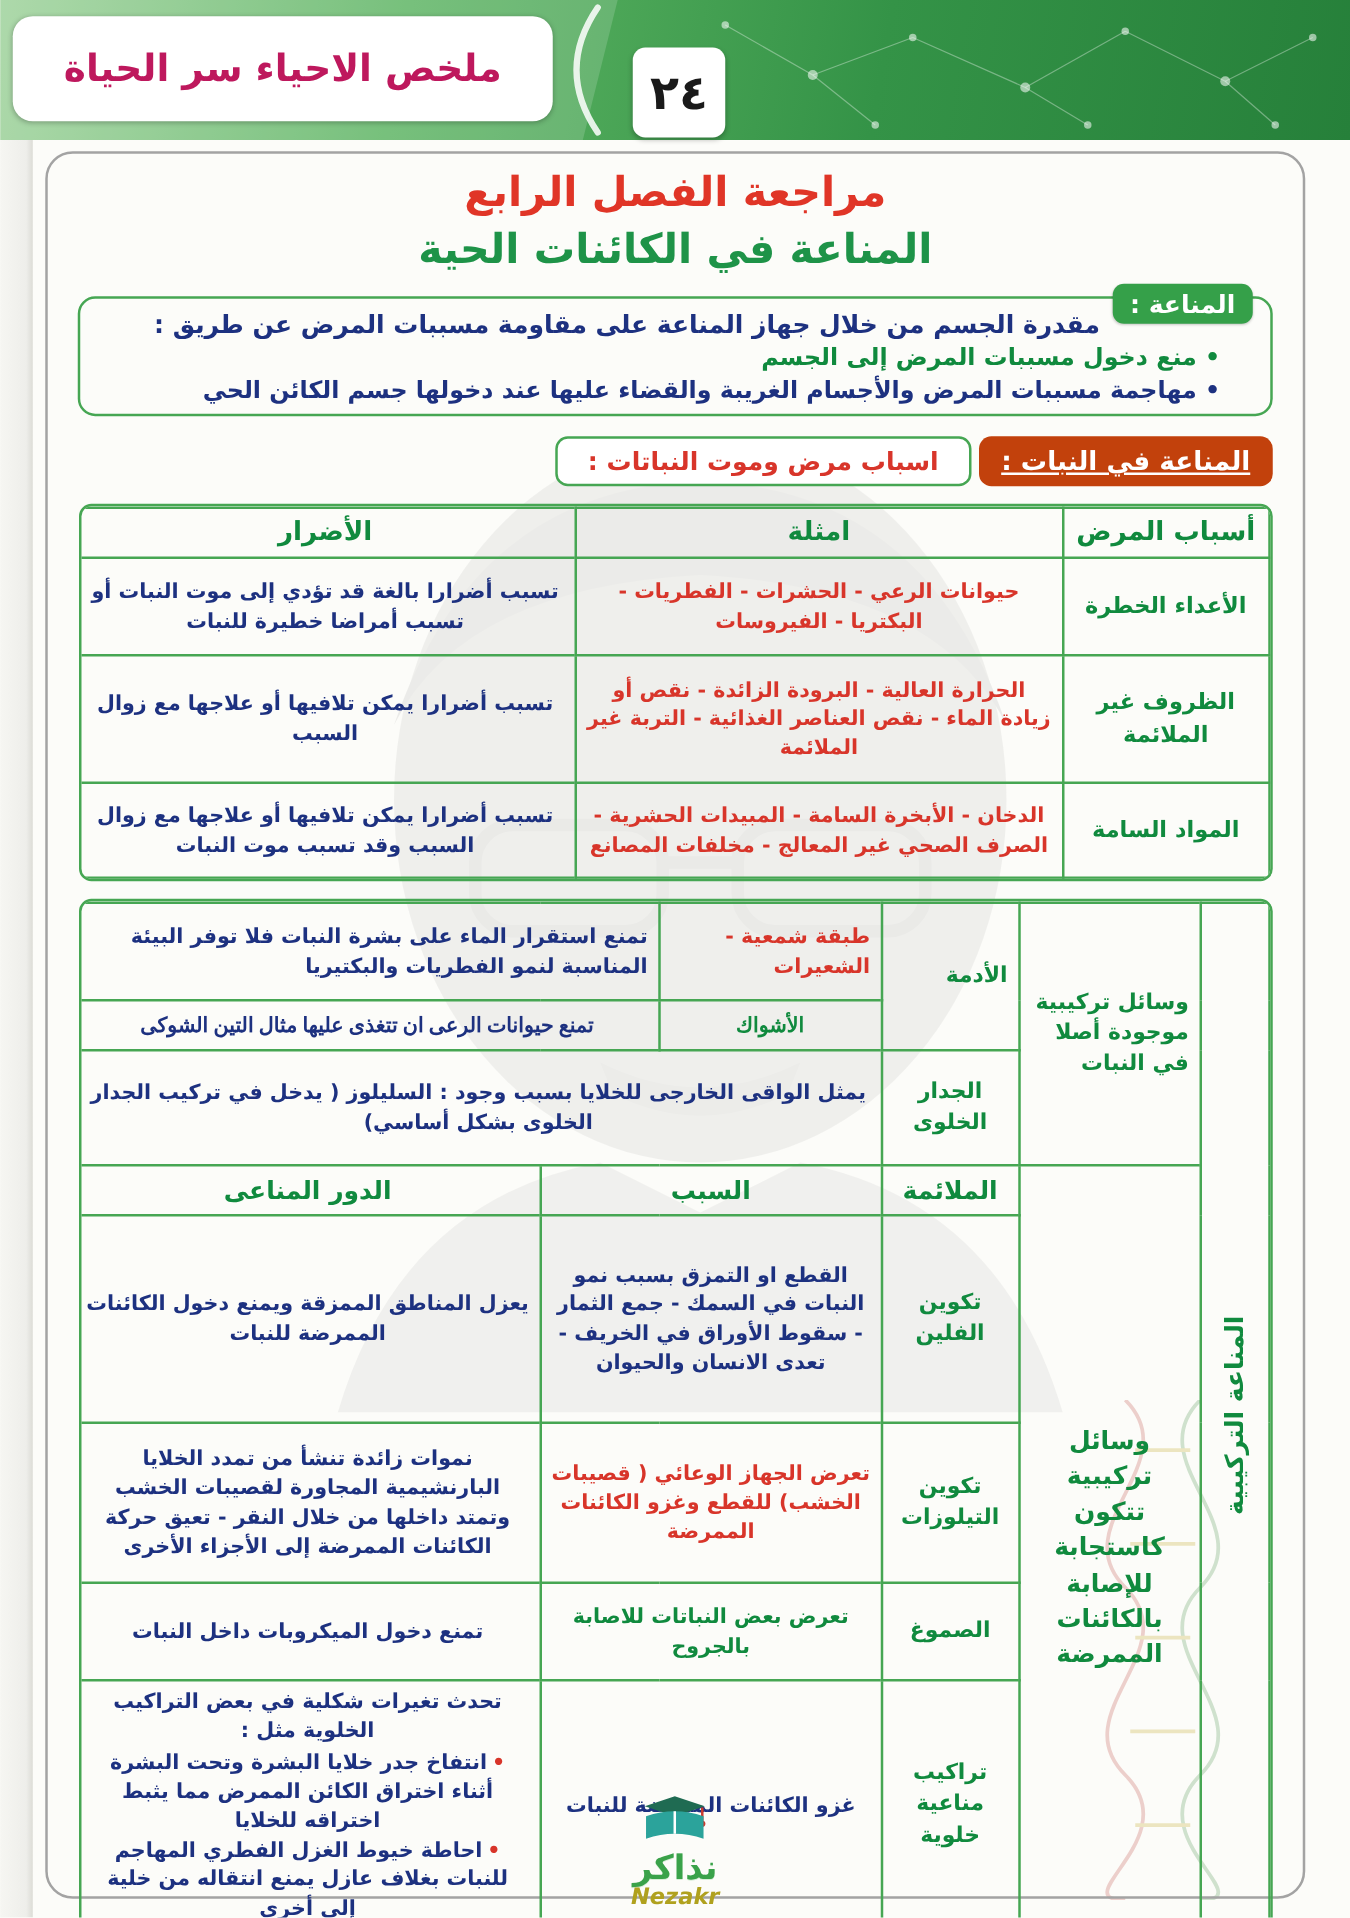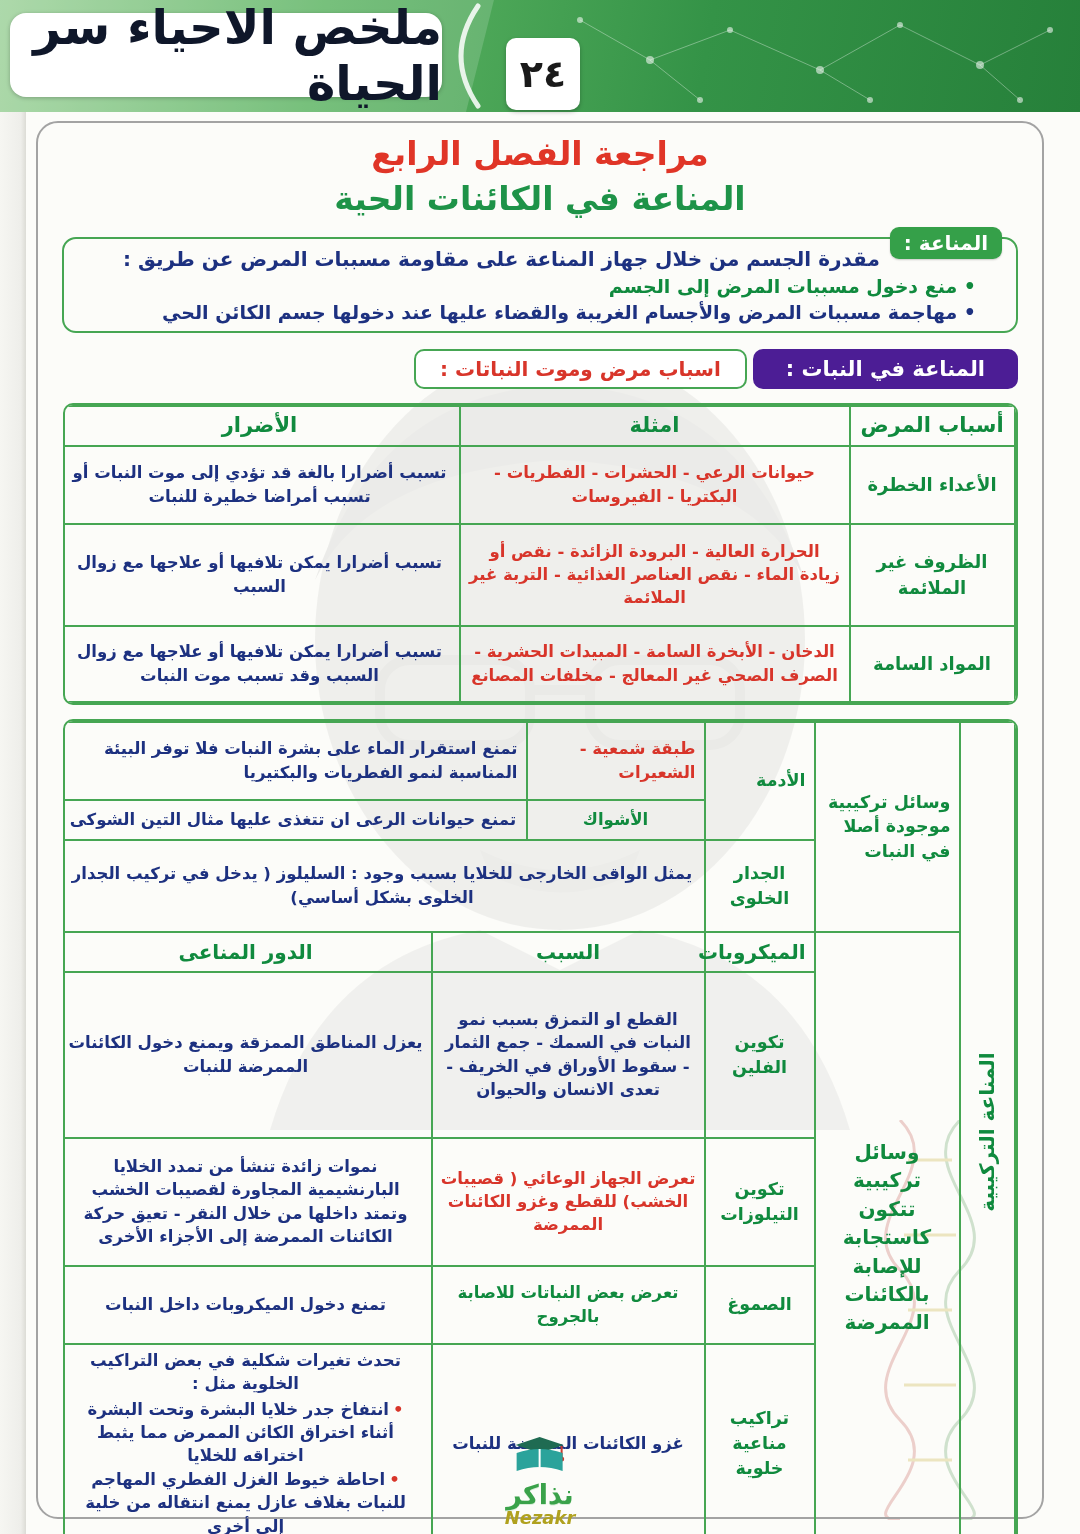--- a/index.html
+++ b/index.html
@@ -23,21 +23,21 @@
     position:absolute; top:0; left:0; width:520px; height:112px;
     background: rgba(255,255,255,0.16); transform: skewX(-14deg) translateX(-40px);
   }
   .banner-net { position:absolute; top:0; right:0; height:112px; }
   .banner-box {
     position:absolute; top:13px; left:10px; width:432px; height:84px;
     background:#ffffff; border-radius:16px;
     display:flex; align-items:center; justify-content:center;
     box-shadow: 0 1px 4px rgba(0,0,0,.25);
   }
-  .banner-title { color:#0f172a; font-size:48px; letter-spacing:-1px; }
+  .banner-title { color:#be185d; font-size:30px; letter-spacing:-1px; }
   .banner-bracket { position:absolute; top:2px; left:438px; }
   .page-num {
     position:absolute; top:38px; left:506px; width:74px; height:72px;
     background:#ffffff; border-radius:10px;
     display:flex; align-items:center; justify-content:center;
     box-shadow:0 2px 4px rgba(0,0,0,.25);
     font-size:38px; color:#1a1a1a;
   }
   
   .edge-strip {
@@ -72,22 +72,22 @@
   .def-intro { color:#1d3180; font-size:20px; padding-top:2px; }
   .def-bullet { font-size:19px; padding-right:26px; margin-top:4px; }
   .def-bullet::before { content:"• "; }
   .c-green { color:#108a3e; }
   .c-navy  { color:#1d3180; }
   .c-red   { color:#d8352a; }
 
   
   .section-row { display:flex; align-items:stretch; margin:16px 24px 0 0; gap:6px; }
   .pill {
-    background:#4c1d95; color:#fff; font-size:21px; border-radius:10px;
-    padding:6px 33px; display:flex; align-items:center;
+    background:#c2410c; color:#fff; font-size:21px; border-radius:10px;
+    padding:6px 18px; display:flex; align-items:center;text-decoration:underline;
   }
   .sub-box {
     border:2px solid #46a653; border-radius:10px; background:#fff;
     color:#d8352a; font-size:20px; padding:6px 24px;
     display:flex; align-items:center; min-width:280px; justify-content:center;
   }
 
   
   .twrap {
     width:955px; margin:14px auto 0 auto;
@@ -98,21 +98,21 @@
     border:2px solid #46a653; text-align:center; vertical-align:middle;
     padding:4px 8px; font-size:16.5px; line-height:1.42; background:transparent;
   }
   .t1 tr:nth-child(1) td { height:40px; font-size:21px; }
   .t1 tr:nth-child(2) td { height:78px; }
   .t1 tr:nth-child(3) td { height:102px; }
   .t1 tr:nth-child(4) td { height:76px; }
   .t1 td.cause { font-size:18px; }
 
   .t2 tr:nth-child(1) td { height:78px;text-align:right; }
-  .t2 tr:nth-child(2) td { height:40px; }
+  .t2 tr:nth-child(2) td { height:40px;font-family:Liberation Serif, serif; }
   .t2 tr:nth-child(3) td { height:92px;margin-top:20px; }
   .t2 tr:nth-child(4) td { height:40px; font-size:20px; }
   .t2 tr:nth-child(5) td { height:166px; }
   .t2 tr:nth-child(6) td { height:128px; }
   .t2 tr:nth-child(7) td { height:78px; }
   .t2 tr:nth-child(8) td { height:184px; }
   .t2 td.item  { font-size:17.5px; }
   .t2 td.group { font-size:17.5px; }
   .vert { position:relative; }
   .vert span {
@@ -273,21 +273,21 @@
       <tr>
         <td class="c-green">الأشواك</td>
         <td colspan="2" class="c-navy">تمنع حيوانات الرعى ان تتغذى عليها مثال التين الشوكى</td>
       </tr>
       <tr>
         <td class="item c-green">الجدار الخلوى</td>
         <td colspan="3" class="c-navy">يمثل الواقى الخارجى للخلايا بسبب وجود : السليلوز ( يدخل في تركيب الجدار الخلوى بشكل أساسي)</td>
       </tr>
       <tr>
         <td rowspan="5" class="group c-green">وسائل تركيبية تتكون كاستجابة للإصابة بالكائنات الممرضة</td>
-        <td class="c-green">الميكروبات</td>
+        <td class="c-green">الملائمة</td>
         <td colspan="2" class="c-green">السبب</td>
         <td class="c-green">الدور المناعى</td>
       </tr>
       <tr>
         <td class="item c-green">تكوين الفلين</td>
         <td colspan="2" class="c-navy">القطع او التمزق بسبب نمو النبات في السمك - جمع الثمار - سقوط الأوراق في الخريف - تعدى الانسان والحيوان</td>
         <td class="c-navy">يعزل المناطق الممزقة ويمنع دخول الكائنات الممرضة للنبات</td>
       </tr>
       <tr>
         <td class="item c-green">تكوين التيلوزات</td>

